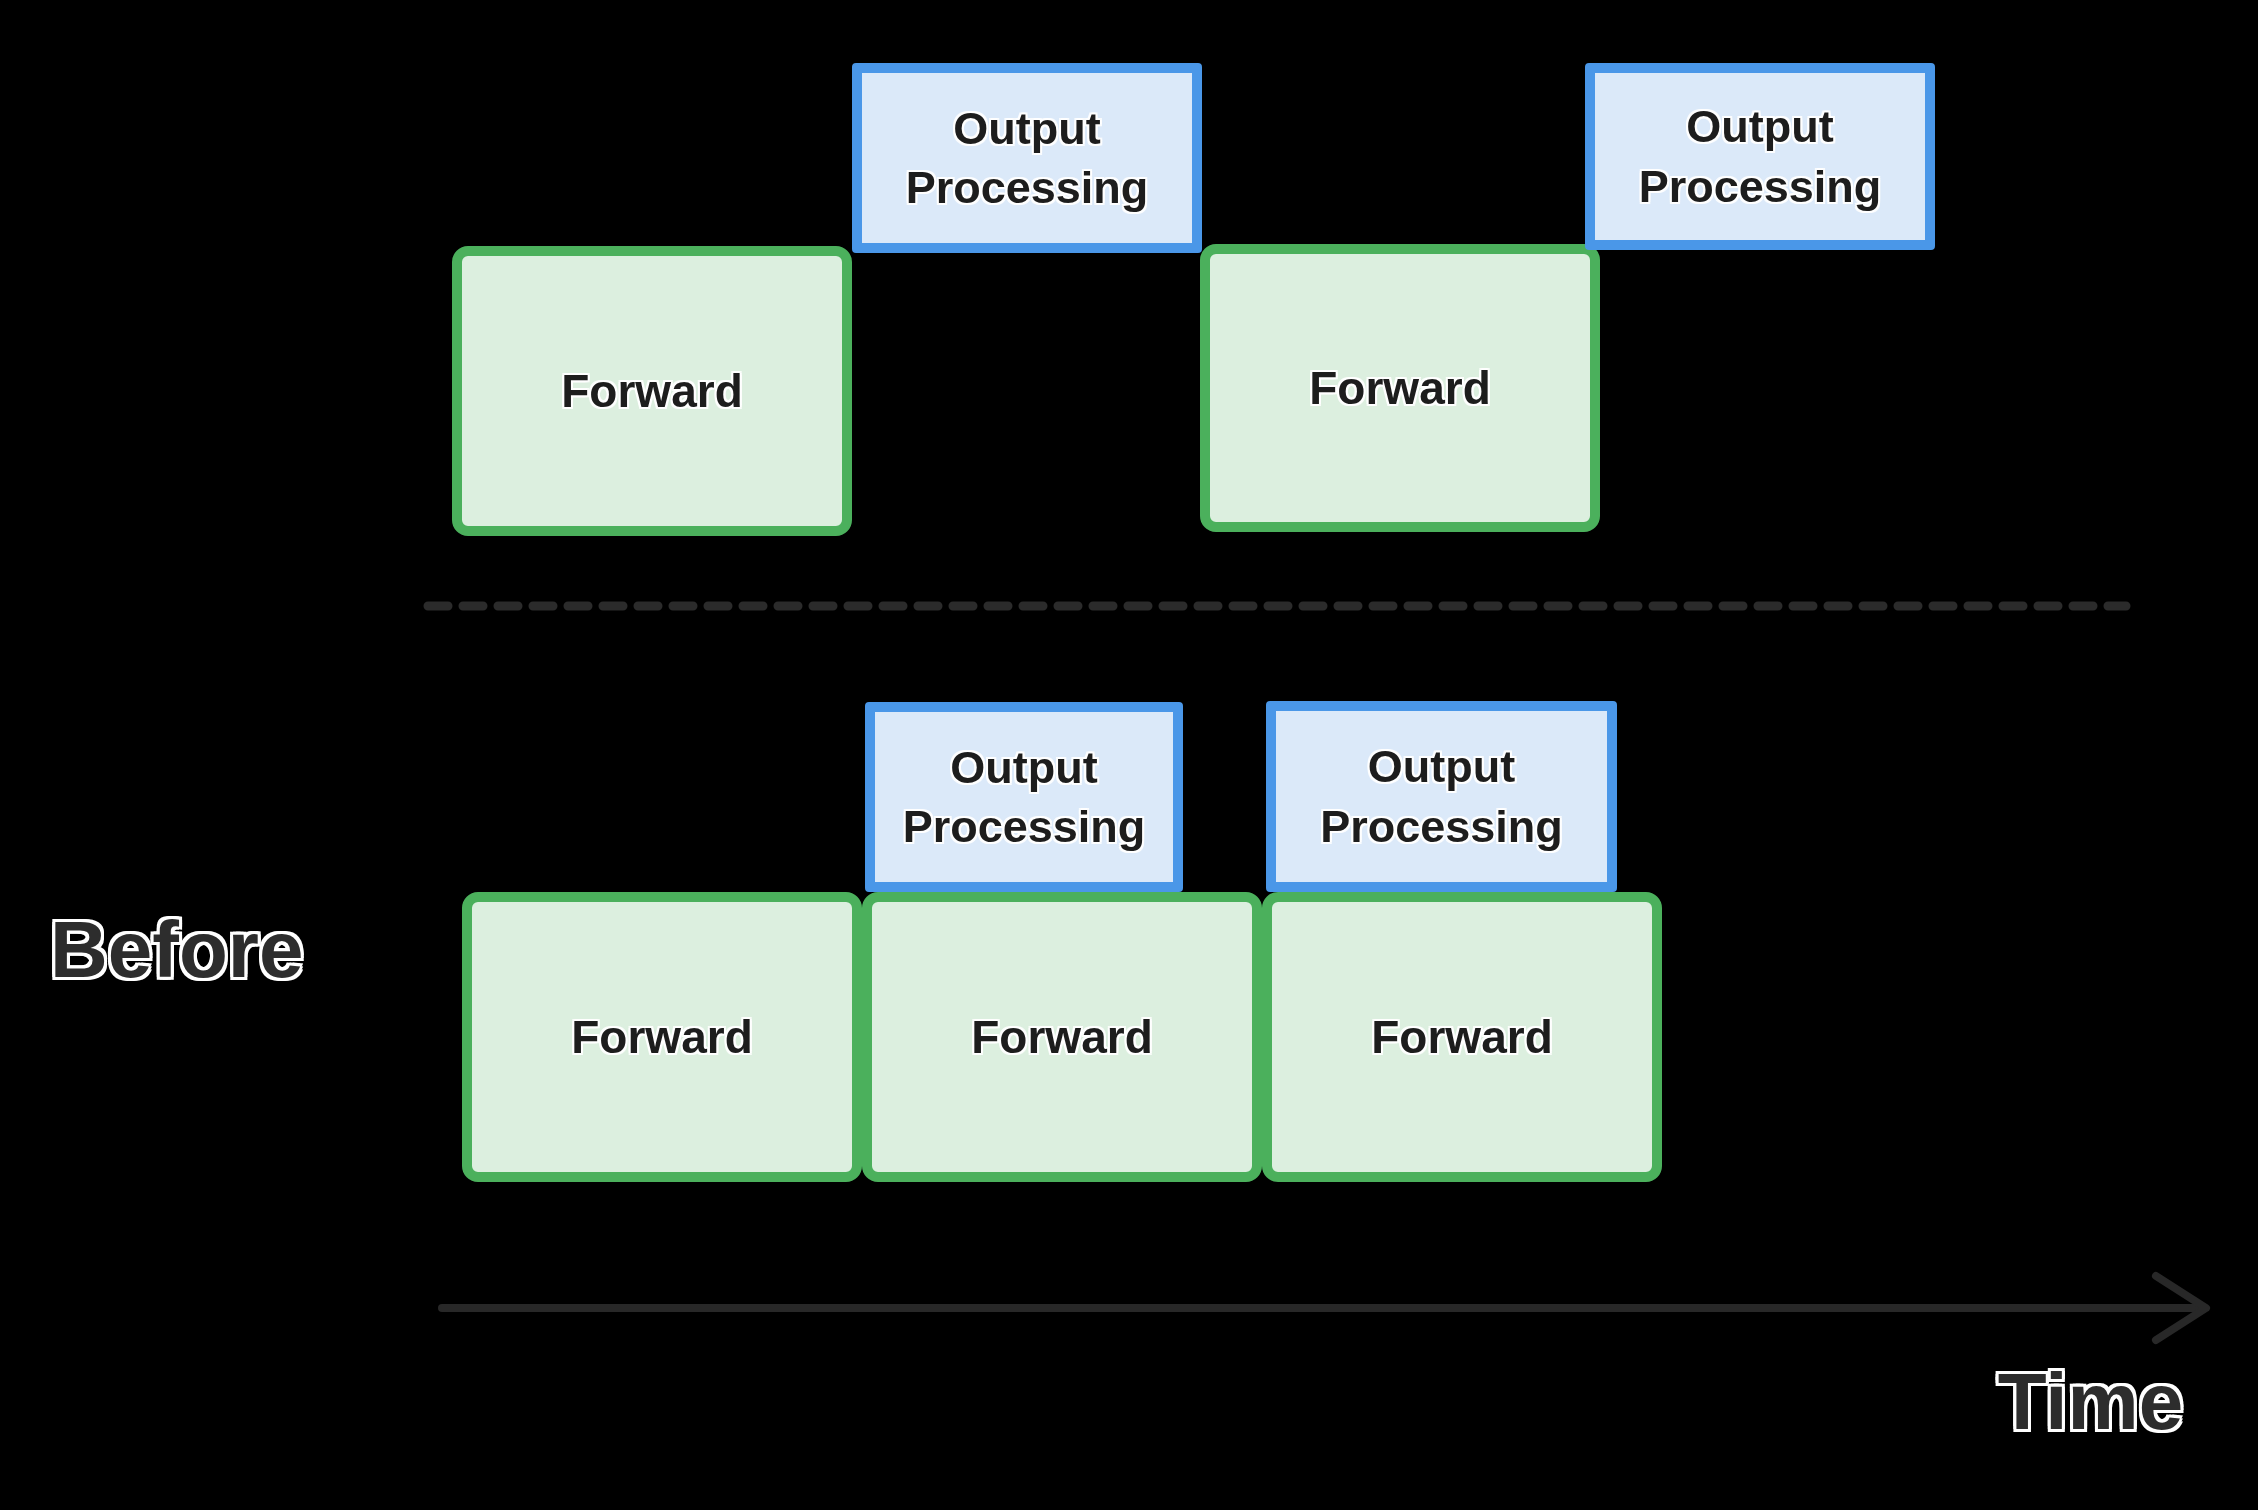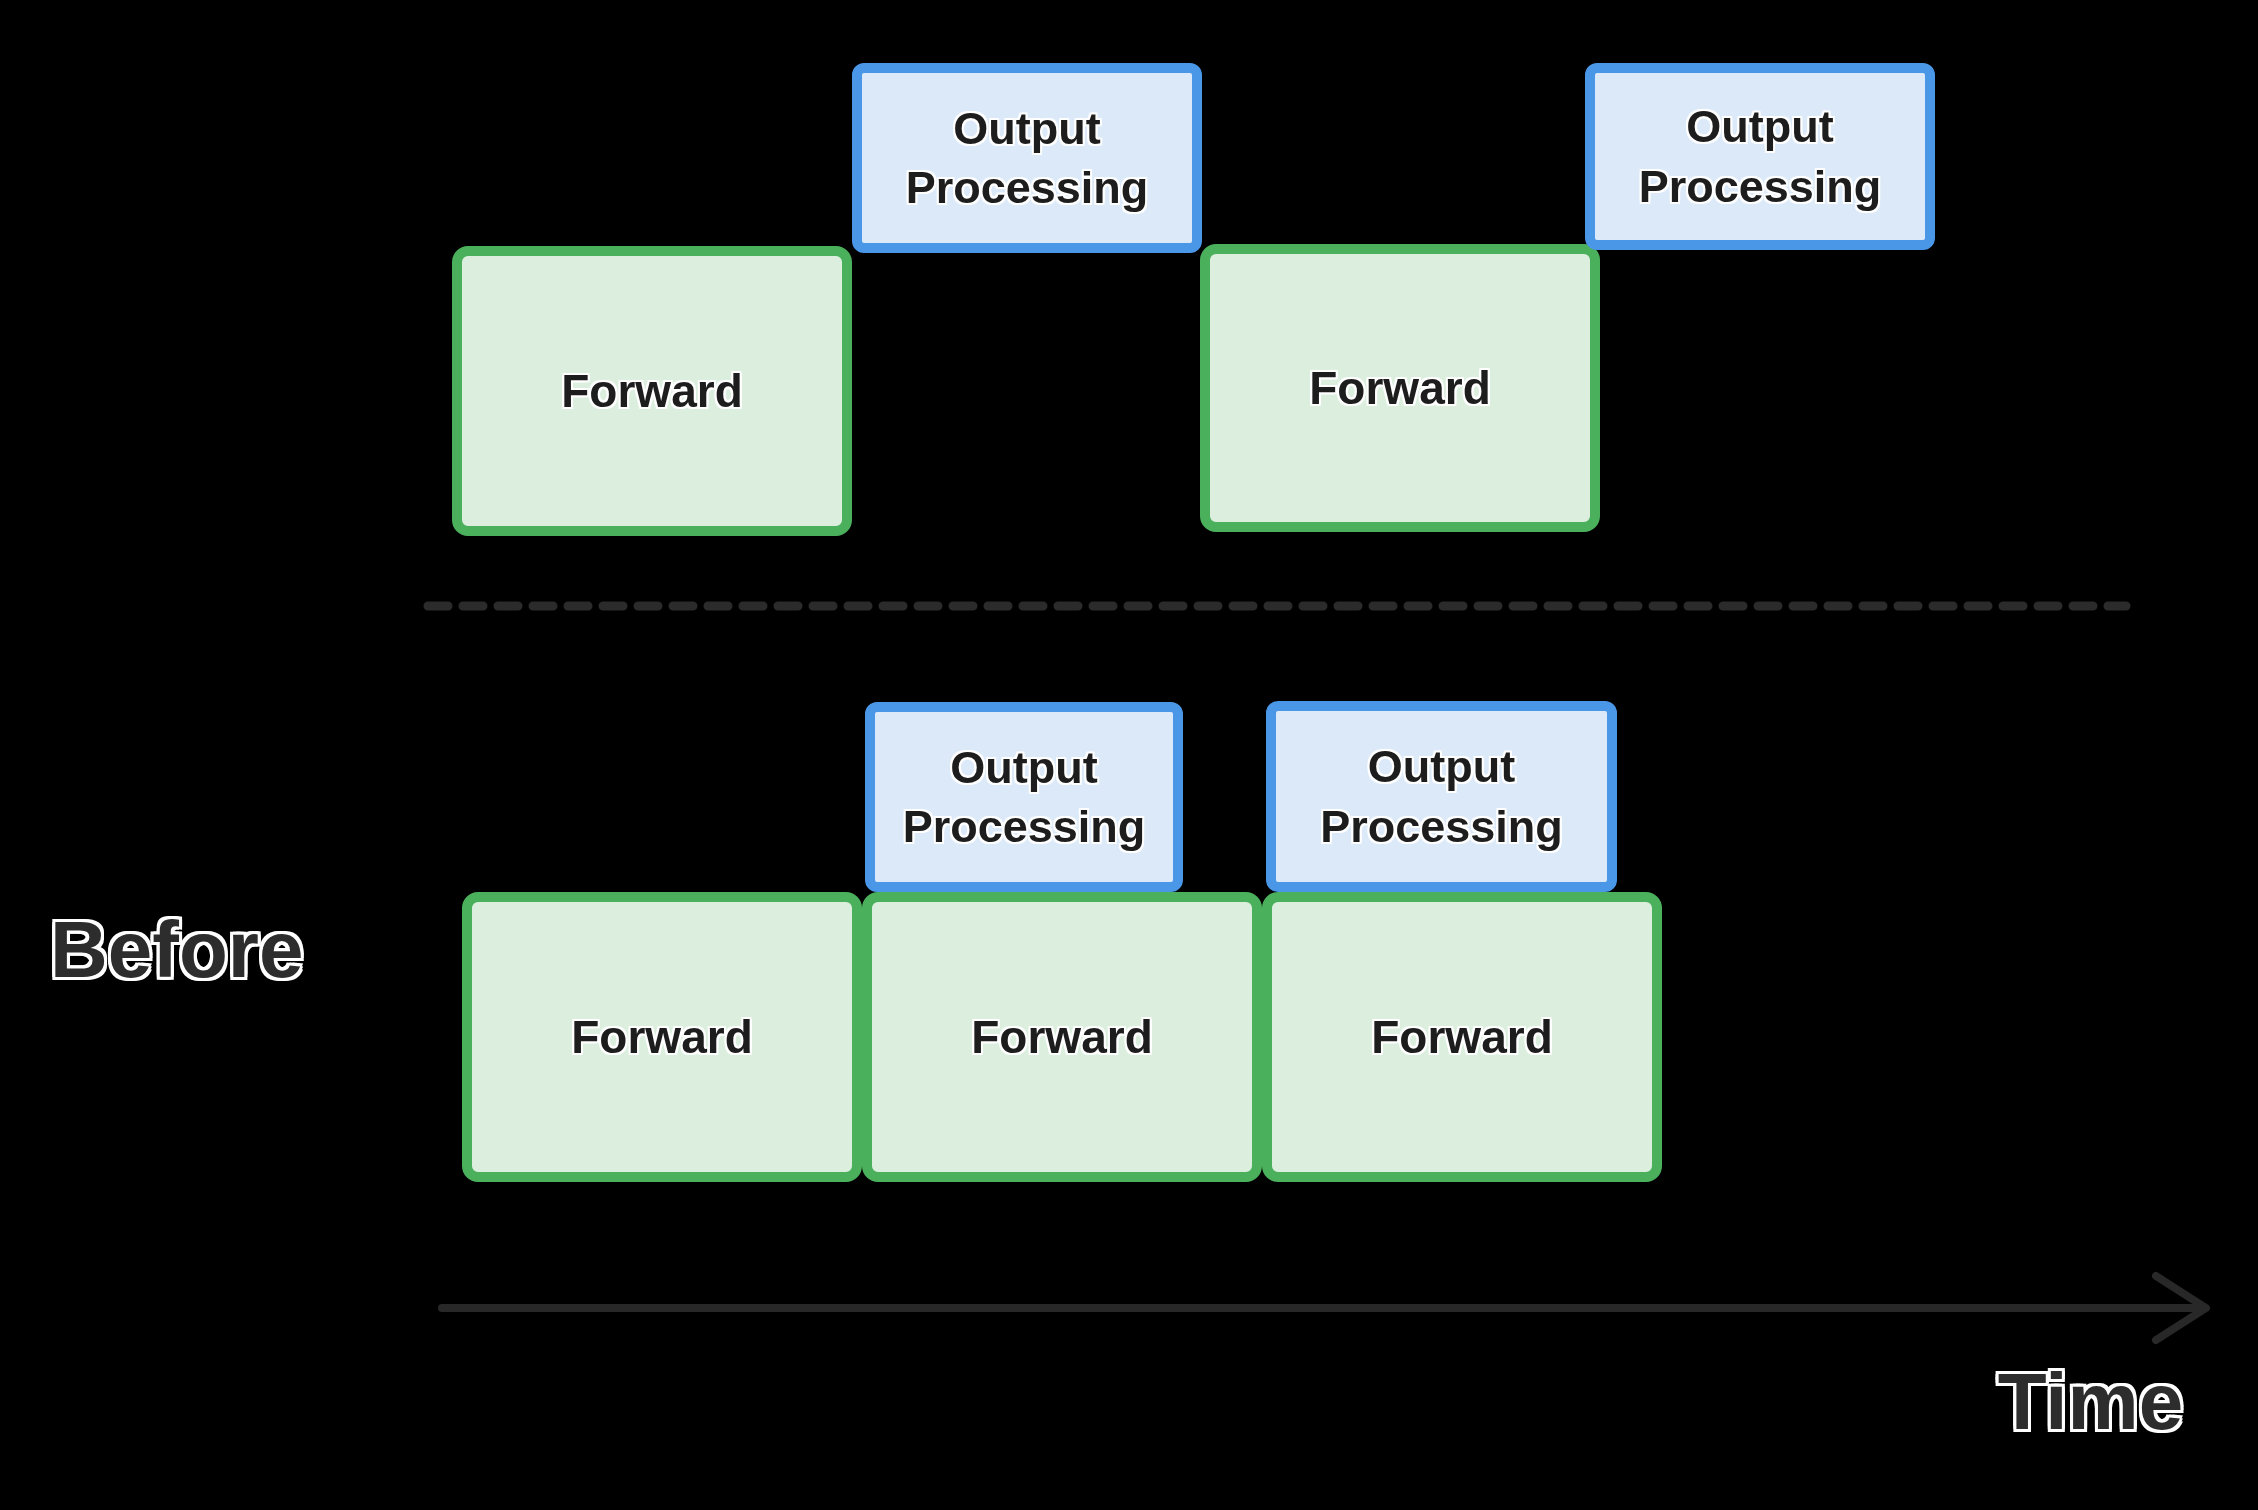--- a/index.html
+++ b/index.html
@@ -25,21 +25,21 @@
   }
   .box.forward {
     background: var(--forward-fill, #dcefdf);
     border: 10px solid var(--forward-border, #4bb05c);
     border-radius: 16px;
     font-size: 46px;
   }
   .box.output {
     background: var(--output-fill, #dbe9f9);
     border: 10px solid var(--output-border, #4a97e8);
-    border-radius: 12px;
+    border-radius: 4px;
     font-size: 45px;
     line-height: 1.32;
     padding: 12px 28px;
   }
   .box span {
     text-shadow:
       -2px -2px 0 rgba(255,255,255,.85),  2px -2px 0 rgba(255,255,255,.85),
       -2px  2px 0 rgba(255,255,255,.85),  2px  2px 0 rgba(255,255,255,.85),
       -2px  0   0 rgba(255,255,255,.85),  2px  0   0 rgba(255,255,255,.85),
        0   -2px 0 rgba(255,255,255,.85),  0    2px 0 rgba(255,255,255,.85);

